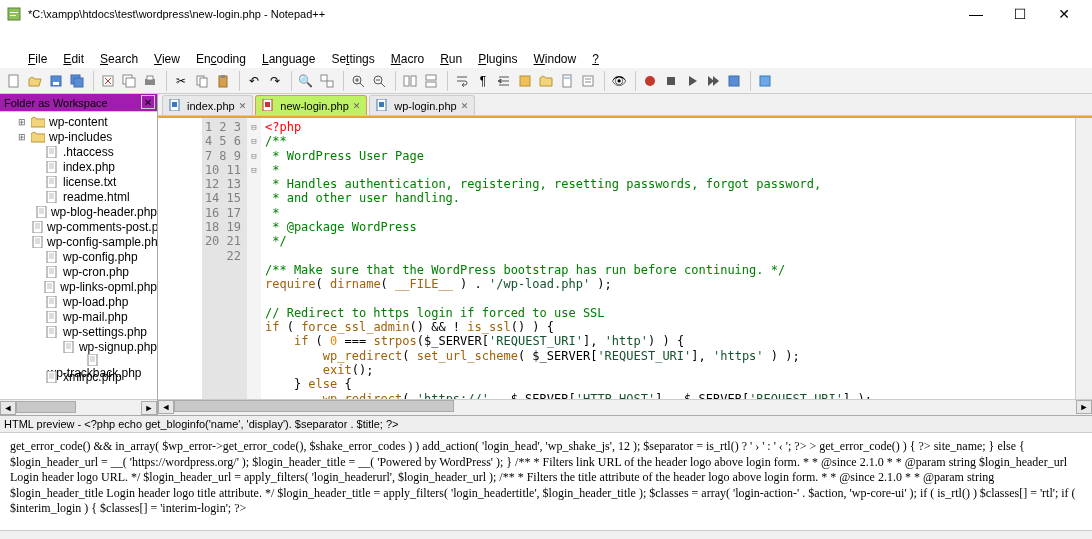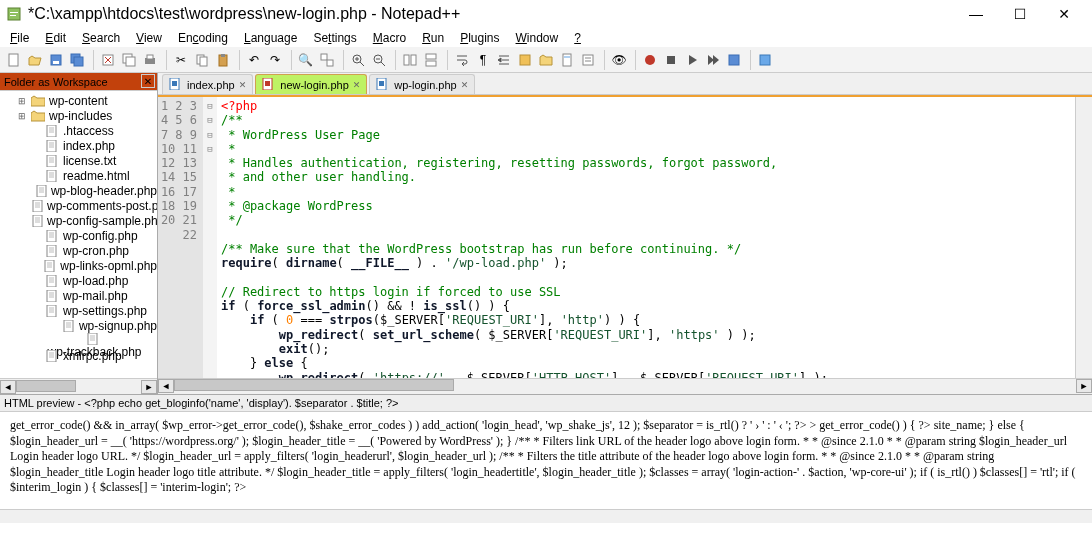--- a/index.html
+++ b/index.html
@@ -1,59 +1,59 @@
 <!DOCTYPE html>
 <html><head>
 <meta charset="utf-8">
 <style>
 * { box-sizing: border-box; margin: 0; padding: 0; }
 body { font-family: "Segoe UI", Tahoma, sans-serif; font-size: 12px; background: #fff; overflow: hidden; width: 1092px; height: 539px; }
 
 .titlebar { height: 28px; display: flex; align-items: center; padding: 0 6px; background: #fff; }
 .titlebar .app-icon { width: 16px; height: 16px; margin-right: 6px; }
-.titlebar .title-text { flex: 1; font-size: 16px; color: #000; }
+.titlebar .title-text { flex: 1; font-size: 11px; color: #000; }
 .winbtns { display: flex; gap: 0; }
 .winbtn { width: 44px; height: 26px; display: flex; align-items: center; justify-content: center; font-size: 14px; font-family: Arial; }
 .winbtn.close { color: #000; }
 
-.menubar { height: 19px; display: flex; align-items: center; padding: 0 2px; background: #fff; font-size: 12px; }
+.menubar { height: 19px; display: flex; align-items: center; padding: 0 20px; background: #fff; font-size: 12px; margin-top: 21px; }
 .menubar span { padding: 1px 8px; cursor: default; }
 .menubar span u { text-decoration: underline; }
 
 .toolbar { height: 26px; display: flex; align-items: center; padding: 1px 4px; background: #f3f3f3; border-bottom: 1px solid #ccc; gap: 1px; }
 .tbtn { width: 20px; height: 20px; display: flex; align-items: center; justify-content: center; border: 1px solid transparent; font-size: 12px; }
 .tsep { width: 6px; height: 20px; border-right: 1px solid #ccc; margin-right: 3px; }
 
 .main { display: flex; height: 321px; }
 
 .sidebar { width: 158px; border-right: 1px solid #aaa; display: flex; flex-direction: column; }
-.sidebar-header { height: 18px; background: #c2410c; border-bottom: 1px solid #ccc; display: flex; align-items: center; padding: 0 4px; font-size: 11px; position: relative; }
+.sidebar-header { height: 18px; background: #a21caf; border-bottom: 1px solid #ccc; display: flex; align-items: center; padding: 0 4px; font-size: 11px; position: relative; }
 .sidebar-header .closex { position: absolute; right: 2px; top: 1px; width: 14px; height: 14px; display: flex; align-items: center; justify-content: center; font-size: 10px; border: 1px solid #ccc; }
 .tree { flex: 1; overflow: auto; padding: 2px 0; font-size: 12px; background: #fff; }
 .tree-item { display: flex; align-items: center; height: 15px; padding-left: 4px; white-space: nowrap; }
 .tree-item .twist { width: 12px; font-size: 9px; color: #666; }
 .tree-item .ficon { width: 16px; height: 14px; margin-right: 3px; display: inline-flex; align-items: center; justify-content: center; font-size: 11px; }
 .sidebar-hscroll { height: 16px; background: #f0f0f0; border-top: 1px solid #ccc; display:flex; align-items:center; }
 .sidebar-hscroll .sbbtn { width:16px; height:14px; border:1px solid #aaa; background:#e8e8e8; font-size:9px; display:flex; align-items:center; justify-content:center; }
 .sidebar-hscroll .track { flex:1; height:14px; background:#f0f0f0; }
 .sidebar-hscroll .thumb { width:60px; height:12px; background:#c8c8c8; border:1px solid #aaa; margin-top:0; }
 
 .editor-col { flex: 1; display: flex; flex-direction: column; min-width: 0; }
 .tabbar { height: 22px; background: #f0f0f0; display: flex; align-items: flex-end; padding-left: 4px; border-bottom: 1px solid #ccc; }
 .etab { height: 20px; display: flex; align-items: center; padding: 0 6px; border: 1px solid #ccc; border-bottom: none; margin-right: 2px; font-size: 11px; gap: 4px; background: #e8e8e8; border-radius: 3px 3px 0 0; }
 .etab.active { background: #bef264; border-color: #d0a050; }
 .etab .tabicon { width: 14px; height: 14px; font-size: 10px; }
 .etab .tabclose { font-size: 9px; color: #666; }
 .orange-bar { height: 2px; background: #f0a030; }
 
 .code-area { flex: 1; display: flex; background: #fff; position: relative; overflow: hidden; }
-.gutter { width: 45px; background: #e4e4e4; text-align: right; padding-right: 6px; color: #808080; font-family: Consolas, monospace; font-size: 12px; line-height: 14.3px; padding-top: 2px; }
+.gutter { width: 45px; background: #e4e4e4; text-align: right; padding-right: 6px; color: #808080; font-family: Consolas, monospace; font-size: 12px; line-height: 14.3px; padding-top: 2px; margin-left: 44px; }
 .foldcol { width: 14px; background: #f4f4f4; font-family: monospace; font-size: 9px; line-height: 14.3px; padding-top: 2px; color: #808080; text-align: center; }
 .code { flex: 1; font-family: Consolas, monospace; font-size: 12px; line-height: 14.3px; padding: 2px 0 0 4px; white-space: pre; overflow: hidden; }
-.c-kw { color: #0f172a; font-weight: bold; }
+.c-kw { color: #a16207; font-weight: normal; }
 .c-cmt { color: #008000; }
 .c-str { color: #14532d; }
 .c-var { color: #000; }
 .c-lit { color: #ff8000; }
 .c-php { color: #ff0000; }
 .vscroll { width: 17px; background: #f0f0f0; border-left: 1px solid #ccc; }
 .editor-hscroll { height: 16px; background: #f0f0f0; border-top: 1px solid #ccc; display:flex; }
 .editor-hscroll .sbbtn { width:16px; height:14px; border:1px solid #aaa; background:#e8e8e8; font-size:9px; display:flex; align-items:center; justify-content:center; }
 .editor-hscroll .track { flex:1; }
 .editor-hscroll .thumb { width:280px; height:12px; background:#c8c8c8; border:1px solid #aaa; }

